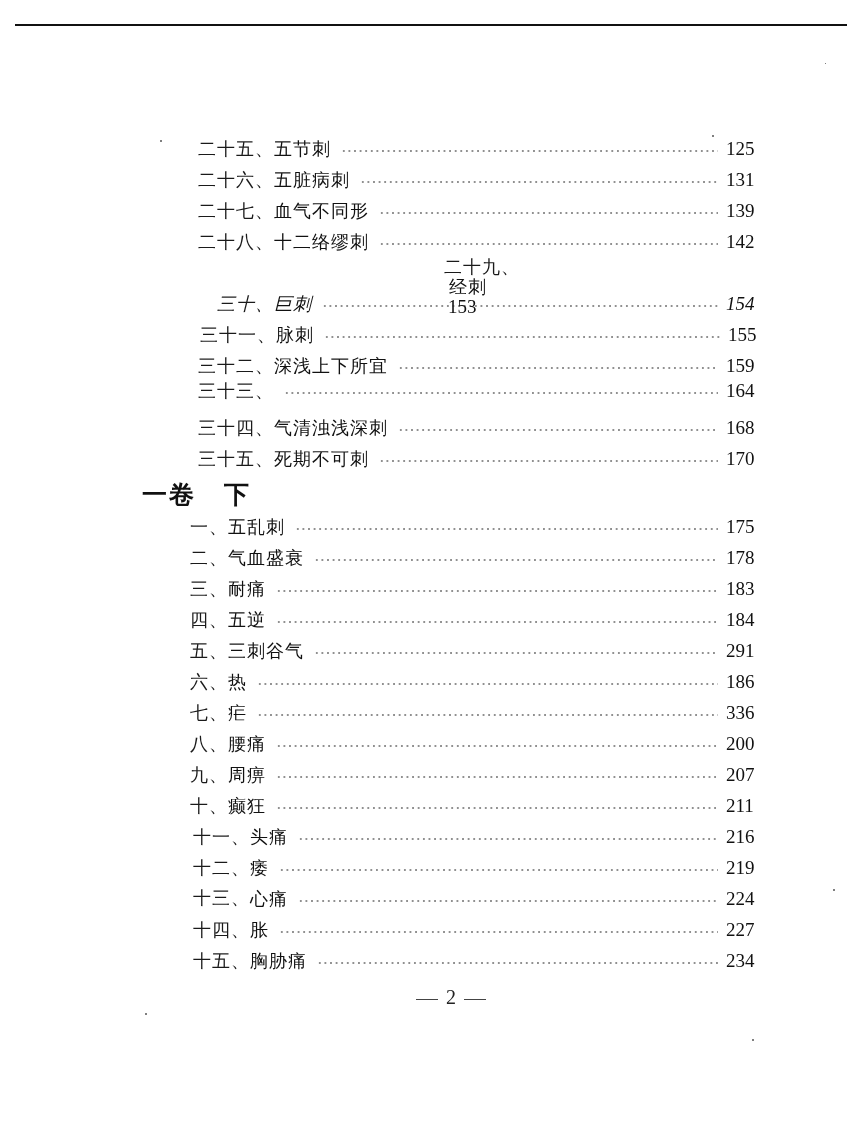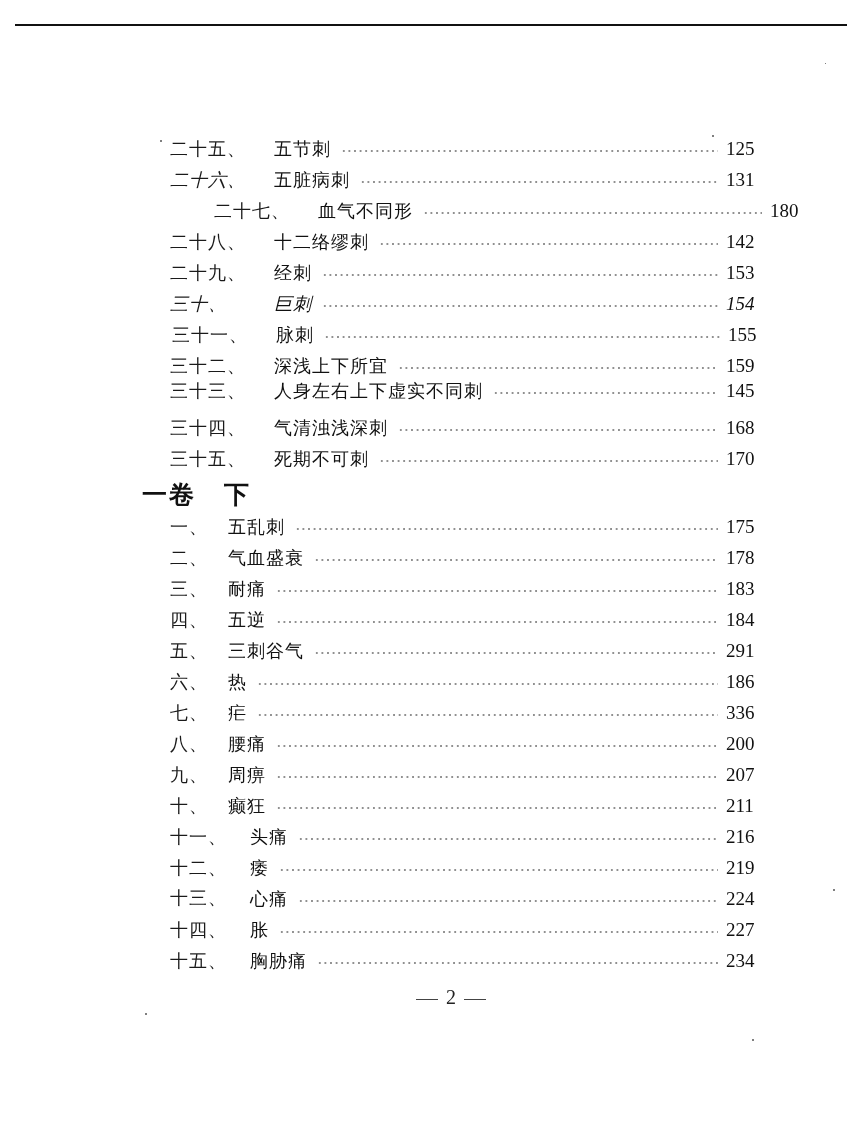--- a/index.html
+++ b/index.html
@@ -10,21 +10,21 @@
     }
     .top-rule {
       position: absolute; left: 15px; top: 24px; width: 832px; height: 2px;
       background: #111111;
     }
     .toc { position: absolute; left: 0; top: 0; width: 866px; }
     .row {
       position: absolute; height: 31px; display: flex; align-items: center;
       font-size: 18px; line-height: 20px; white-space: nowrap;
     }
-    .row .num { display: inline-block; letter-spacing: 1px; color: #1a1a1a; }
+    .row .num { display: inline-block; letter-spacing: 1px; color: #1a1a1a; text-align: right; }
     .row .title { display: inline-block; letter-spacing: 1px; text-align: center; }
     .row .leader {
       flex: 1 1 auto; height: 2px; margin: 0 8px 0 10px; align-self: center;
       background-image: radial-gradient(circle, #222 0.9px, transparent 1.1px);
       background-size: 5.6px 3px; background-repeat: repeat-x; background-position: left center;
       position: relative; top: 2px;
     }
     .row .page {
       display: inline-block; width: 40px; text-align: left;
       font-family: "Liberation Serif", "DejaVu Serif", serif; font-size: 19px;
@@ -48,38 +48,38 @@
 
 <div class="toc">
 
   <div class="row" style="top:133px; left:170px; width:596px;">
     <span class="num" style="width:104px;">二十五、</span>
     <span class="title">五节刺</span>
     <span class="leader"></span>
     <span class="page">125</span>
   </div>
   <div class="row" style="top:164px; left:170px; width:596px;">
-    <span class="num" style="width:104px;font-style:italic;">二十六、</span>
+    <span class="num" style="width:104px;">二十六、</span>
     <span class="title">五脏病刺</span>
     <span class="leader"></span>
     <span class="page">131</span>
   </div>
-  <div class="row" style="top:195px; left:170px; width:596px;margin-left:44px;">
+  <div class="row" style="top:195px; left:170px; width:596px;">
     <span class="num" style="width:104px;">二十七、</span>
     <span class="title">血气不同形</span>
     <span class="leader"></span>
-    <span class="page">180</span>
+    <span class="page">139</span>
   </div>
   <div class="row" style="top:226px; left:170px; width:596px;">
     <span class="num" style="width:104px;">二十八、</span>
     <span class="title">十二络缪刺</span>
     <span class="leader"></span>
     <span class="page">142</span>
   </div>
-  <div class="row" style="top:257px; left:170px; width:596px;">
+  <div class="row" style="top:257px; left:170px; width:596px;flex-direction:column;">
     <span class="num" style="width:104px;">二十九、</span>
     <span class="title">经刺</span>
     <span class="leader"></span>
     <span class="page">153</span>
   </div>
   <div class="row" style="top:288px; left:170px; width:596px;font-style:italic;">
     <span class="num" style="width:104px;">三十、</span>
     <span class="title">巨刺</span>
     <span class="leader"></span>
     <span class="page">154</span>
@@ -91,23 +91,22 @@
     <span class="page">155</span>
   </div>
   <div class="row" style="top:350px; left:170px; width:596px;">
     <span class="num" style="width:104px;">三十二、</span>
     <span class="title">深浅上下所宜</span>
     <span class="leader"></span>
     <span class="page">159</span>
   </div>
   <div class="row" style="top:375px; left:170px; width:596px;">
     <span class="num" style="width:104px;">三十三、</span>
-    <span class="title">人身左右上下虚实不同刺</span>
-    <span class="leader"></span>
-    <span class="page">145</span>
+    <span class="leader"></span>
+    <span class="page">164</span>
   </div>
   <div class="row" style="top:412px; left:170px; width:596px;">
     <span class="num" style="width:104px;">三十四、</span>
     <span class="title">气清浊浅深刺</span>
     <span class="leader"></span>
     <span class="page">168</span>
   </div>
   <div class="row" style="top:443px; left:170px; width:596px;">
     <span class="num" style="width:104px;">三十五、</span>
     <span class="title">死期不可刺</span>

